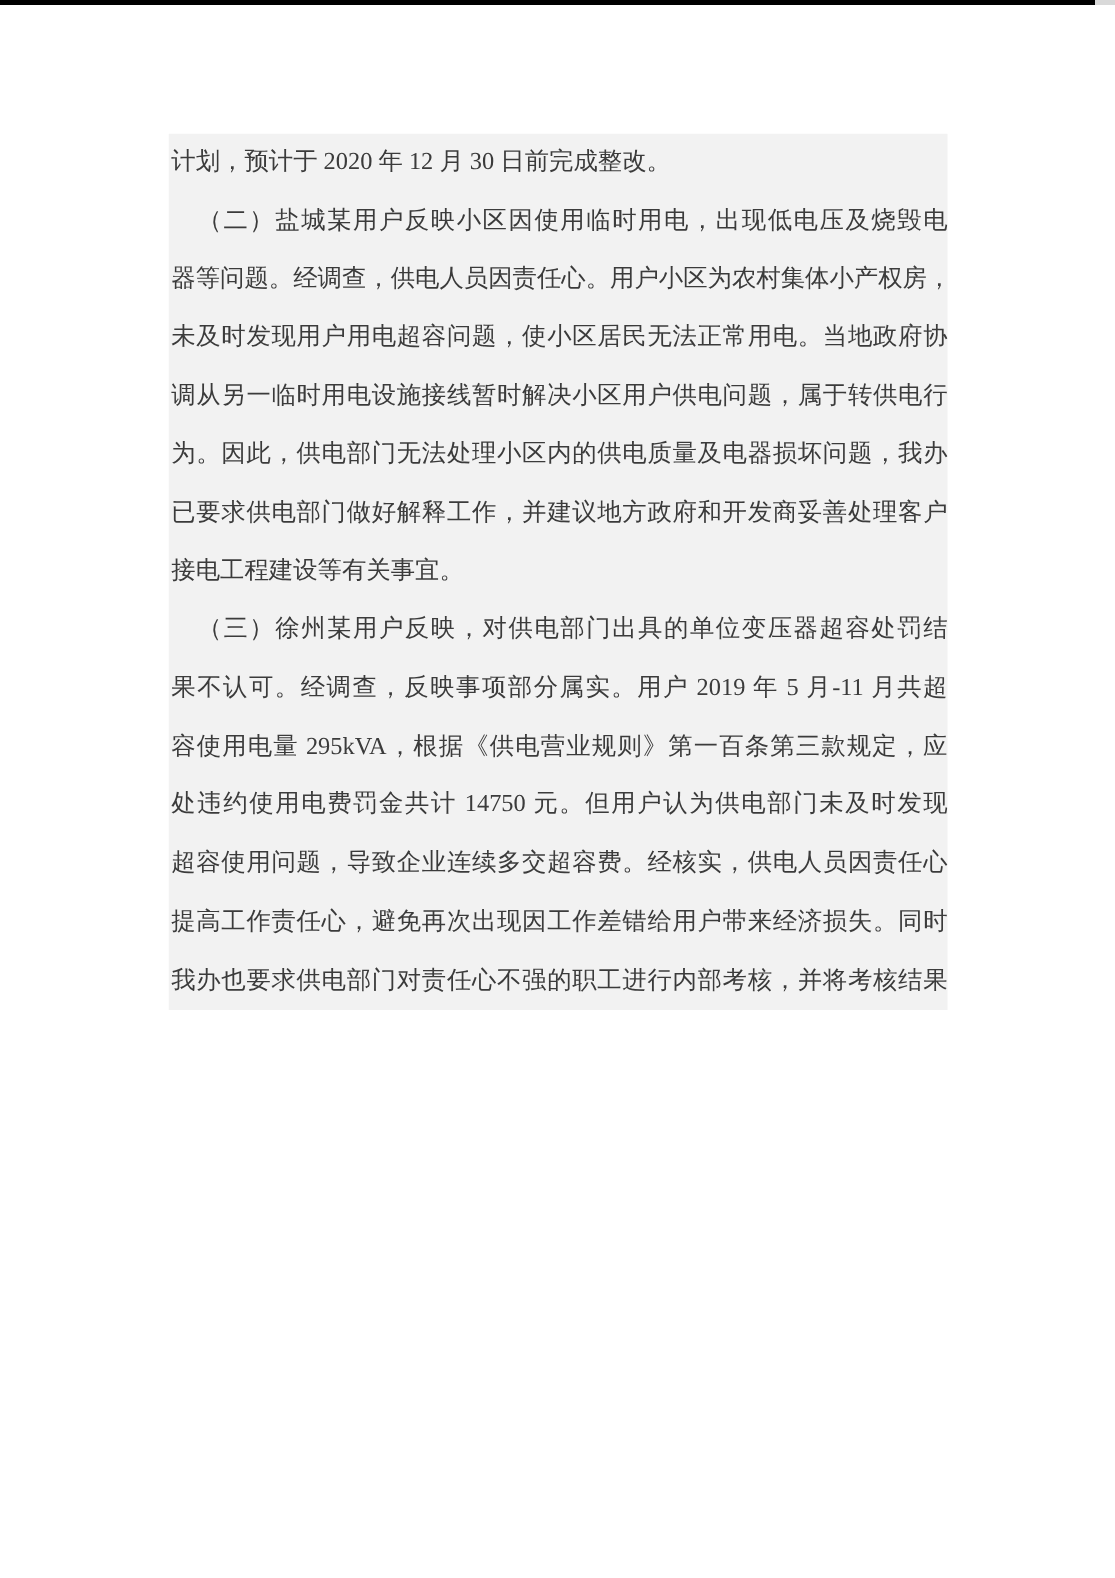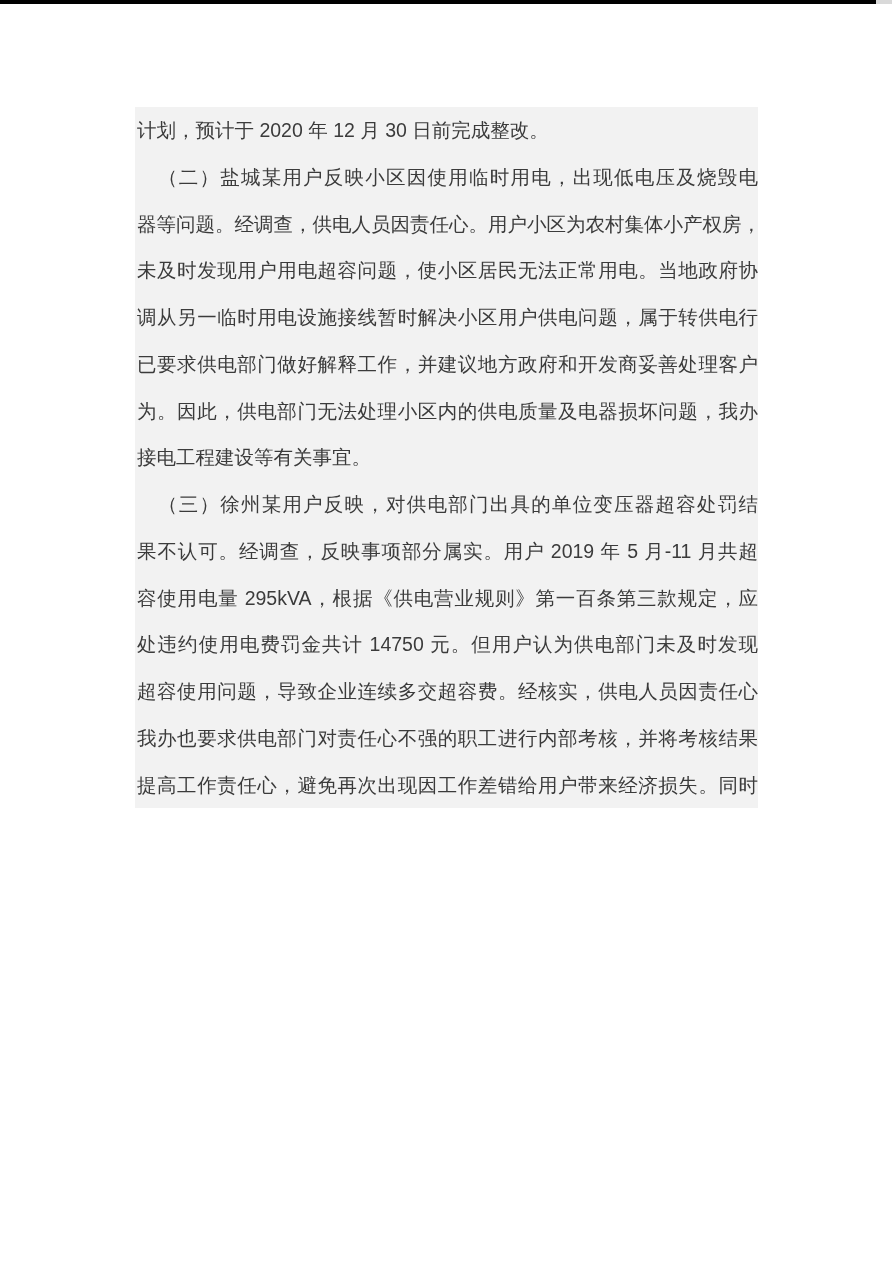--- a/index.html
+++ b/index.html
@@ -40,20 +40,21 @@
     font-size: 19.5px;
   }
   .line {
     height: 46.76px;
     line-height: 46.76px;
     white-space: nowrap;
     overflow: hidden;
     text-align: justify;
     text-align-last: justify;
     padding-left: 2px;
+    font-family: Liberation Serif, serif;
   }
   .line.paragraph-end {
     text-align: left;
     text-align-last: left;
     white-space: pre;
   }
   .line.paragraph-start {
     text-indent: 21px;
   }
 </style>
@@ -62,23 +63,23 @@
 
 <div class="top-bar"></div>
 <div class="top-bar-corner"></div>
 
 <div class="doc-block">
   <div class="line paragraph-end">计划，预计于 2020 年 12 月 30 日前完成整改。</div>
   <div class="line paragraph-start">（二）盐城某用户反映小区因使用临时用电，出现低电压及烧毁电</div>
   <div class="line">器等问题。经调查，供电人员因责任心。用户小区为农村集体小产权房，</div>
   <div class="line">未及时发现用户用电超容问题，使小区居民无法正常用电。当地政府协</div>
   <div class="line">调从另一临时用电设施接线暂时解决小区用户供电问题，属于转供电行</div>
+  <div class="line">为。因此，供电部门无法处理小区内的供电质量及电器损坏问题，我办</div>
   <div class="line">已要求供电部门做好解释工作，并建议地方政府和开发商妥善处理客户</div>
-  <div class="line">为。因此，供电部门无法处理小区内的供电质量及电器损坏问题，我办</div>
   <div class="line paragraph-end">接电工程建设等有关事宜。</div>
   <div class="line paragraph-start">（三）徐州某用户反映，对供电部门出具的单位变压器超容处罚结</div>
   <div class="line">果不认可。经调查，反映事项部分属实。用户 2019 年 5 月-11 月共超</div>
   <div class="line">容使用电量 295kVA，根据《供电营业规则》第一百条第三款规定，应</div>
   <div class="line">处违约使用电费罚金共计 14750 元。但用户认为供电部门未及时发现</div>
   <div class="line">超容使用问题，导致企业连续多交超容费。经核实，供电人员因责任心</div>
+  <div class="line">提高工作责任心，避免再次出现因工作差错给用户带来经济损失。同时</div>
   <div class="line">我办也要求供电部门对责任心不强的职工进行内部考核，并将考核结果</div>
-  <div class="line">提高工作责任心，避免再次出现因工作差错给用户带来经济损失。同时</div>
 </div>
 
 </body></html>

